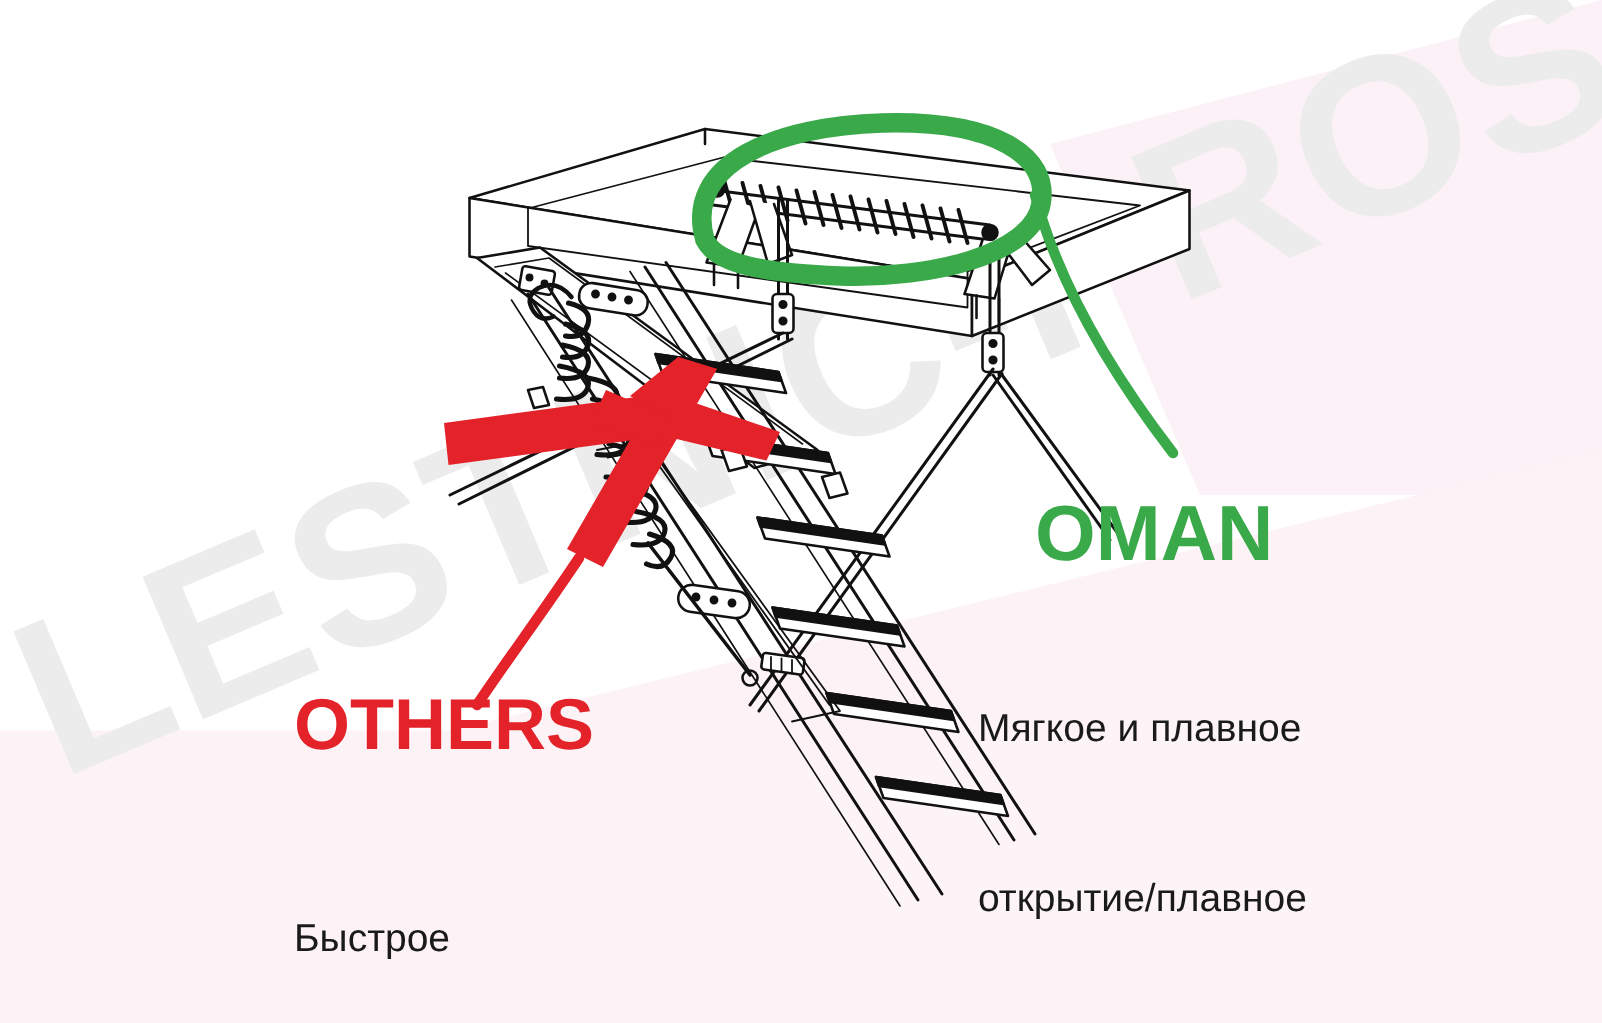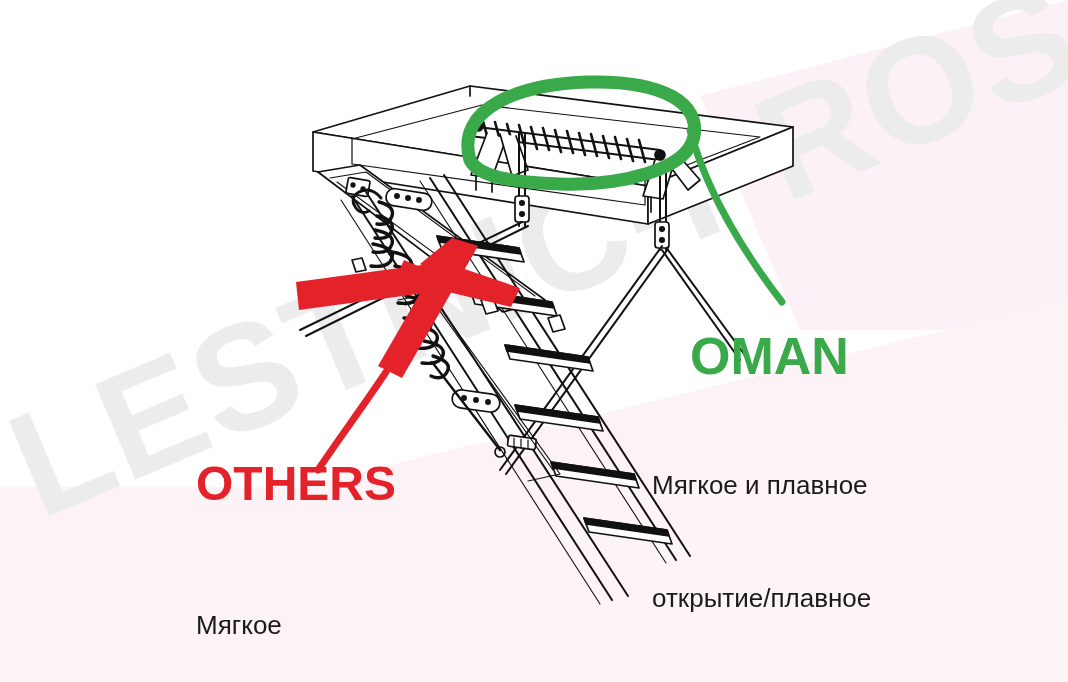--- a/index.html
+++ b/index.html
@@ -210,17 +210,17 @@
   </svg>
 
   <div class="txt" id="oman-title" style="color:#3aa94a">OMAN</div>
   <div class="txt" id="oman-sub">
     <div>Мягкое и плавное</div>
     <div>открытие/плавное</div>
   </div>
 
   <div class="txt" id="others-title" style="color:#e42229">OTHERS</div>
   <div class="txt" id="others-sub">
-    <div>Мягкое</div>
+    <div>Быстрое</div>
     
   </div>
 
 </div>
 
 </body></html>

